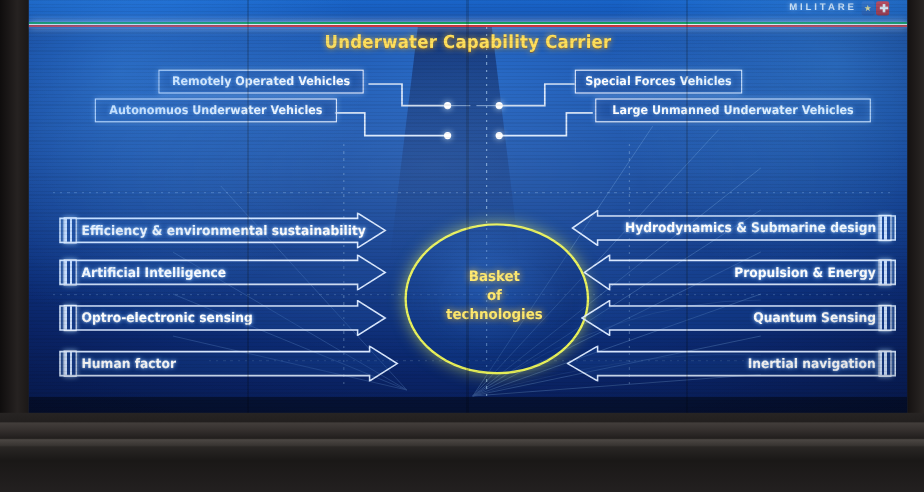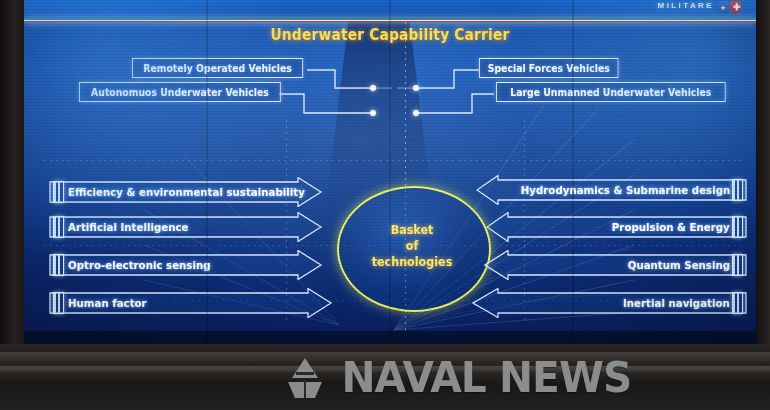--- a/index.html
+++ b/index.html
@@ -275,23 +275,14 @@
     <div class="glow-r"></div>
     <div class="seams"></div>
     <div class="vignette"></div>
     <div class="scanlines"></div>
   </div>
 
   <div class="room-dark"></div>
   <div class="ledge"></div>
   <div class="ledge2"></div>
 
-  <div class="wm">
-    <svg class="wm-ship" viewBox="0 0 46 44">
-      <polygon points="23,2 36,22 10,22" fill="#8b8d8c"></polygon>
-      <rect x="14" y="16" width="18" height="3" fill="#2b2928"></rect>
-      <polygon points="6,26 40,26 33,42 13,42" fill="#8b8d8c"></polygon>
-      <rect x="22" y="24" width="2" height="18" fill="#2b2928"></rect>
-    </svg>
-    <div class="wm-text">NAVAL NEWS</div>
-  </div>
 
 </div>
 
 </body></html>

